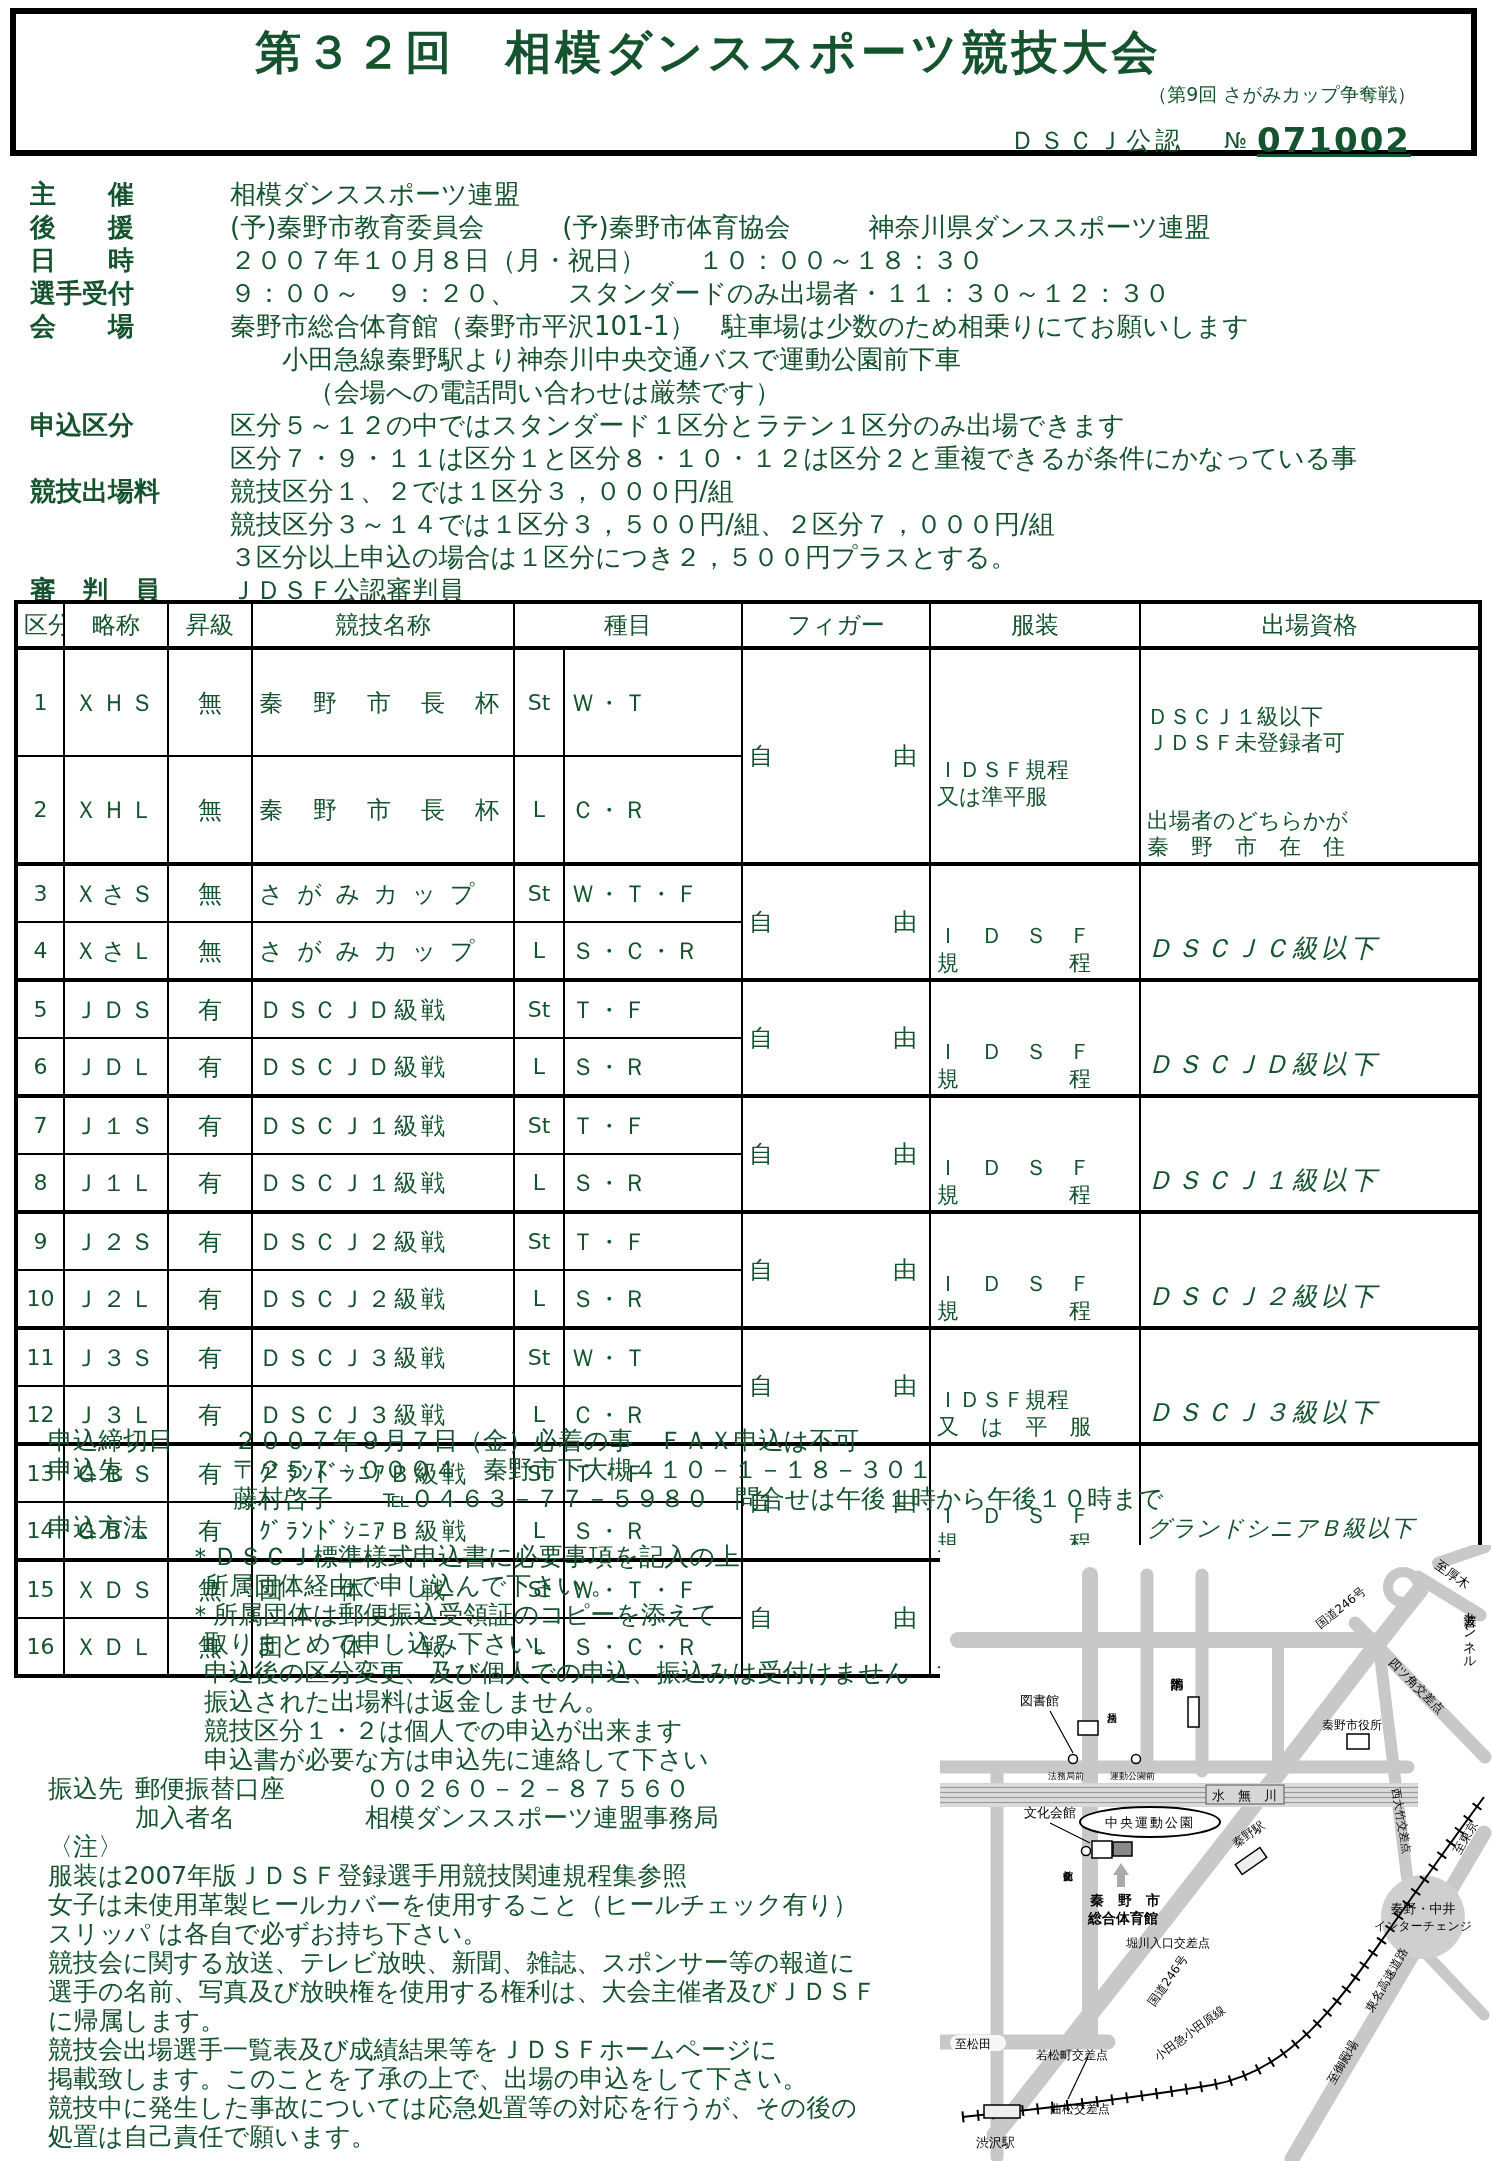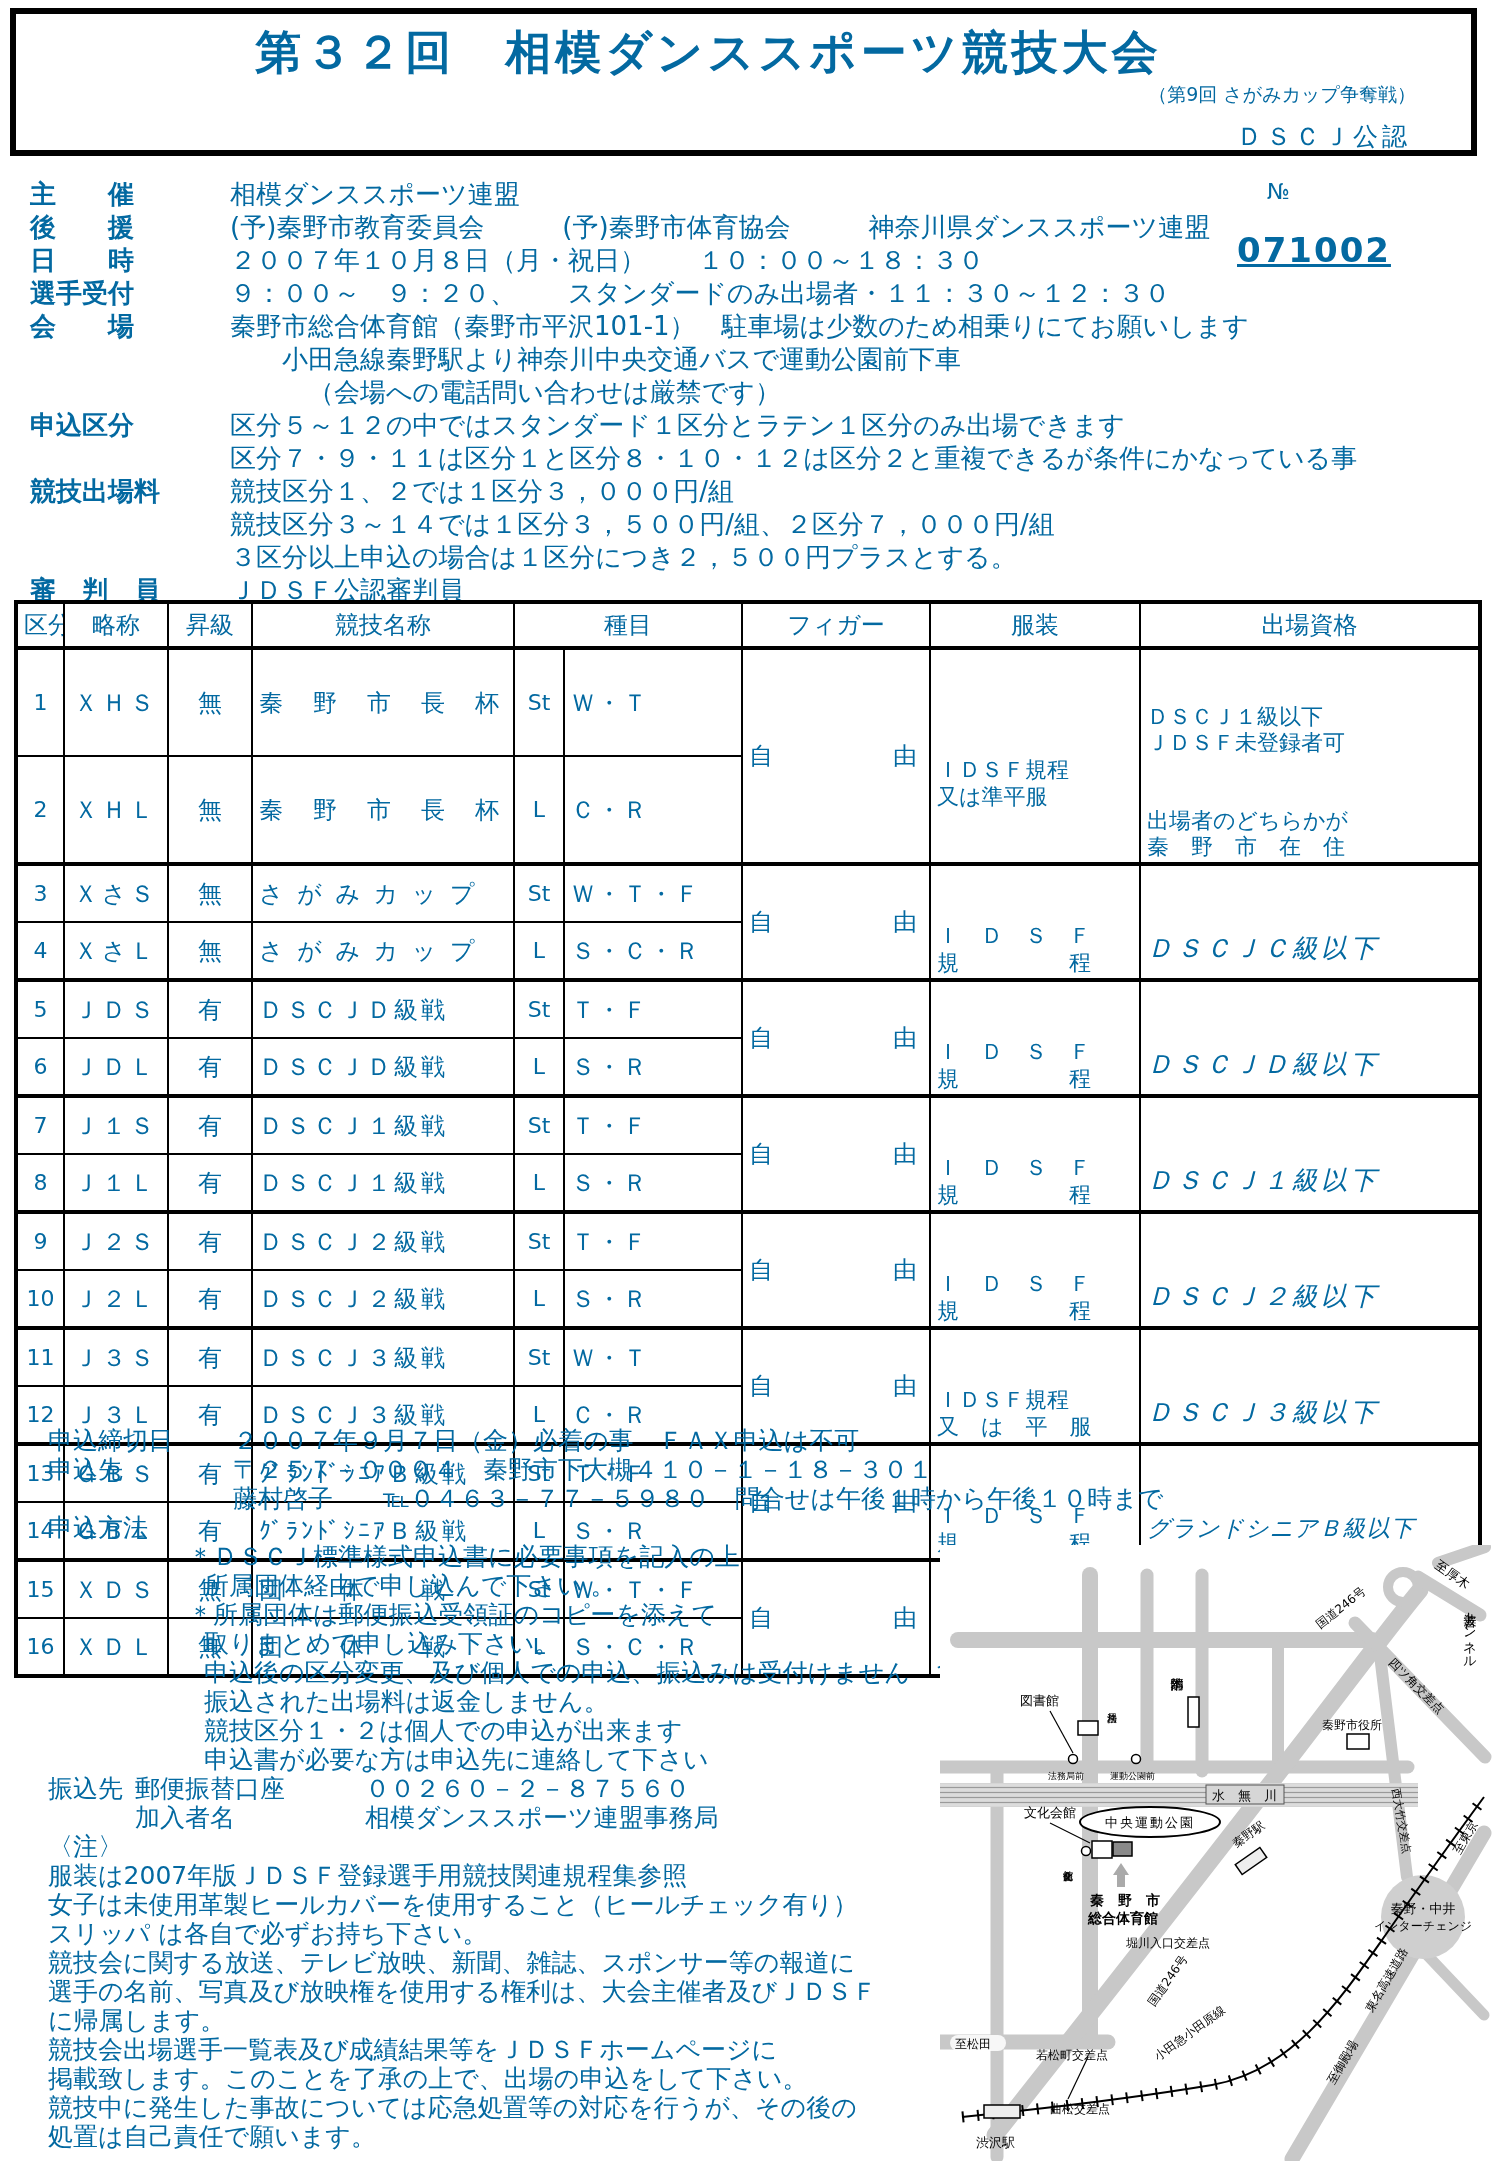--- a/index.html
+++ b/index.html
@@ -1,22 +1,22 @@
 <!DOCTYPE html>
 <html><head>
 <meta charset="utf-8">
 <style>
   html,body{margin:0;padding:0;background:#e8e8e8;}
-  .page{position:relative;width:1493px;height:2161px;background:#fff;color:#0369a1;
+  .page{position:relative;width:1493px;height:2161px;background:#fff;color:#14532d;
         font-family:"DejaVu Sans",sans-serif;overflow:hidden;}
   
   .title-box{position:absolute;left:10px;top:8px;width:1467px;height:148px;border:6px solid #000;box-sizing:border-box;}
   .main-title{position:absolute;left:0;right:70px;top:8px;text-align:center;font-size:46px;font-weight:bold;letter-spacing:4px;}
   .sub-title{position:absolute;right:55px;top:68px;font-size:19px;font-weight:normal;}
-  .cert-line{position:absolute;right:60px;top:106px;font-size:25px;display:flex;align-items:flex-start;gap:26px;flex-direction:column;}
+  .cert-line{position:absolute;right:60px;top:106px;font-size:25px;display:flex;align-items:center;gap:10px;}
   .cert-approval{letter-spacing:4px;}
   .cert-no-label{font-size:22px;margin-left:30px;}
   .cert-no{font-size:34px;font-weight:bold;letter-spacing:2px;text-decoration:underline;}
   
   .info{position:absolute;left:30px;top:178px;width:1450px;font-size:26px;line-height:33px;}
   .info-row{display:flex;}
   .info-label{flex:0 0 200px;white-space:pre;font-weight:bold;}
   .info-value div{white-space:pre;}
   
   .comp-table{position:absolute;left:14px;top:600px;border-collapse:collapse;table-layout:fixed;

